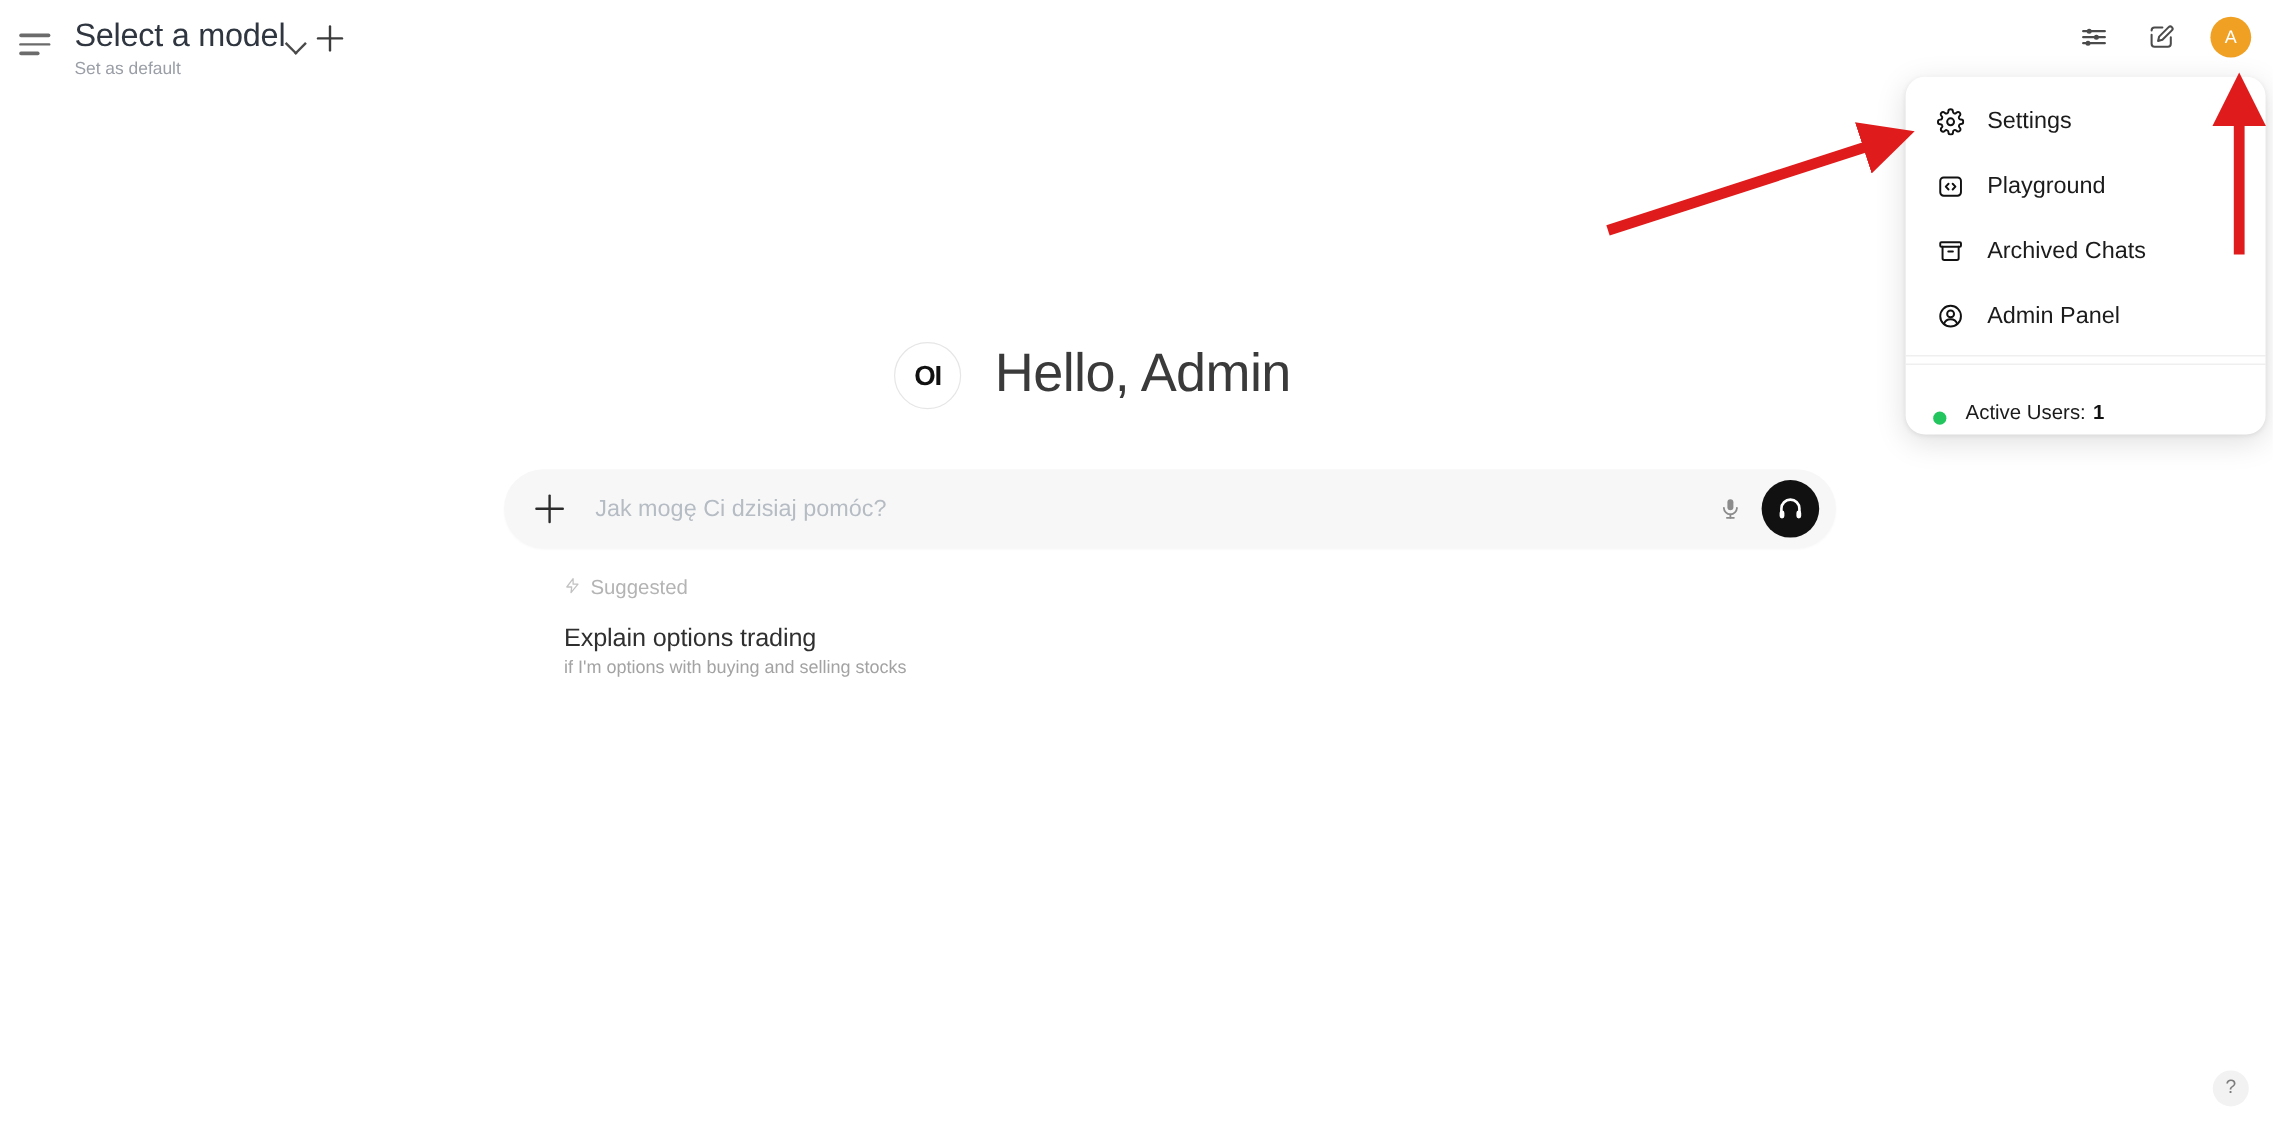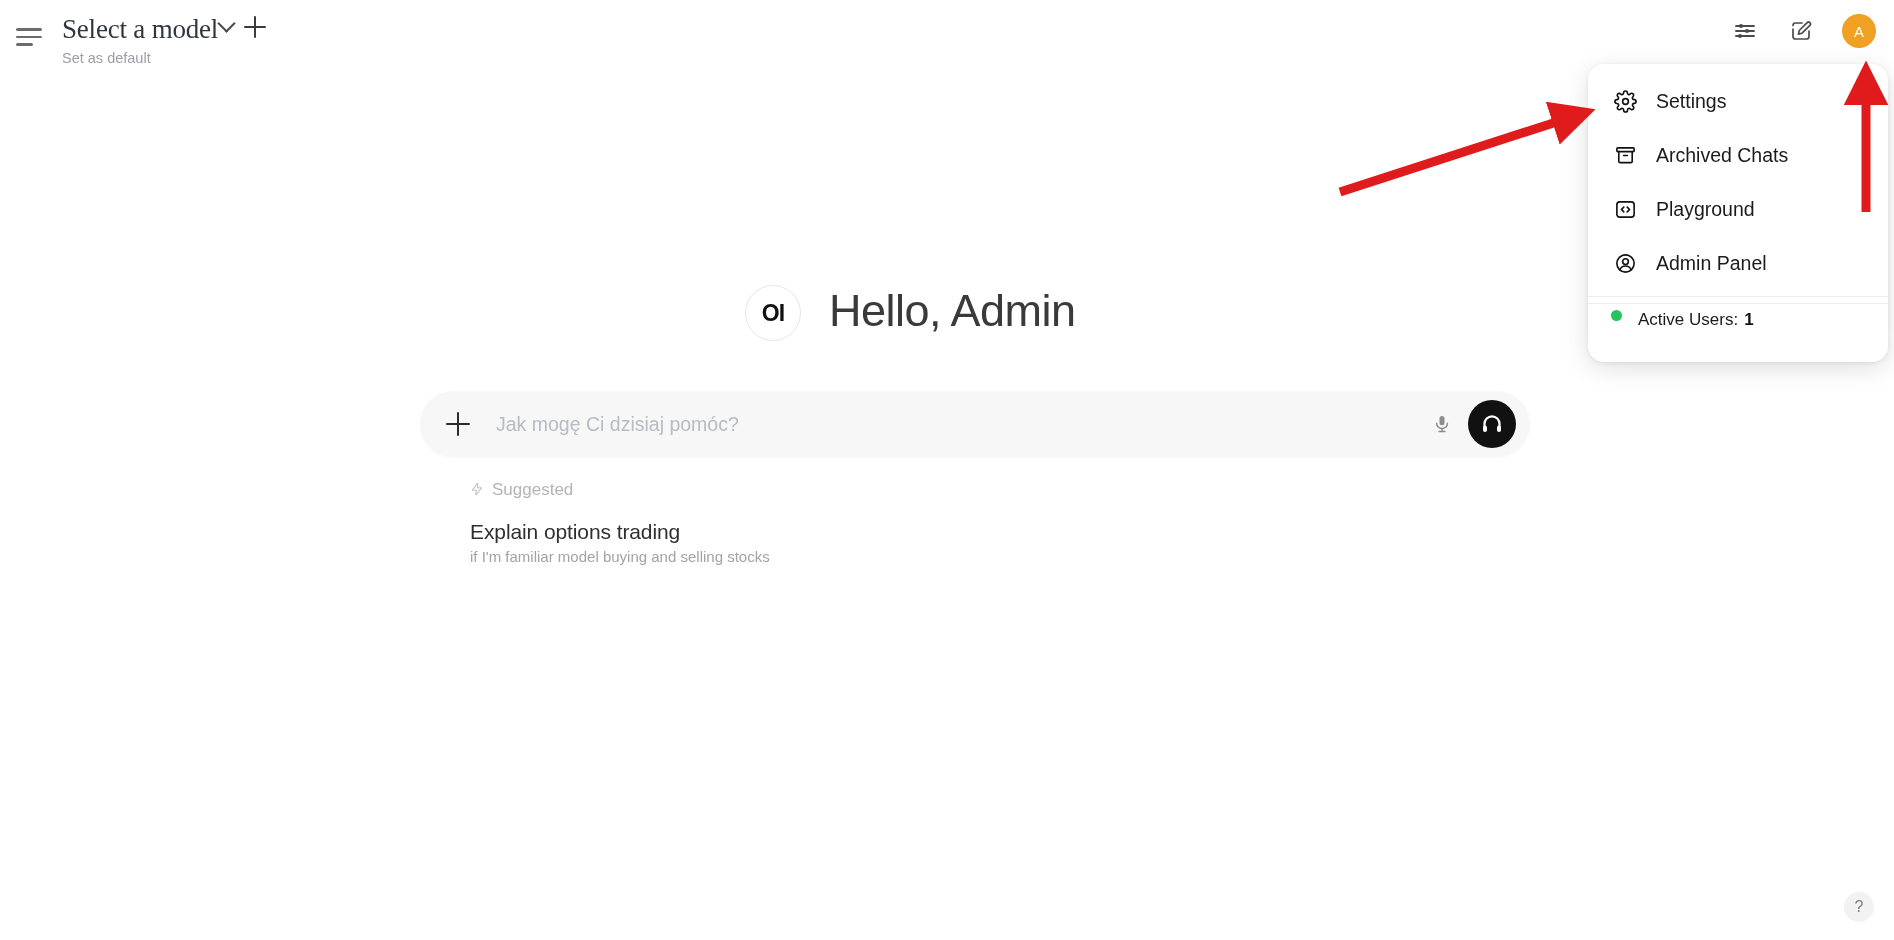--- a/index.html
+++ b/index.html
@@ -45,23 +45,22 @@
     border-radius: 2px;
   }
   .sidebar-toggle span:nth-child(1) { width: 26px; }
   .sidebar-toggle span:nth-child(2) { width: 26px; }
   .sidebar-toggle span:nth-child(3) { width: 17px; }
 
   .model-row {
     position: absolute;
     left: 62px; top: 14px;
     display: flex;
-    align-items: flex-start;
+    align-items: flex-end;
     gap: 0;
-    font-family: Liberation Serif, serif;
   }
   .model-name {
     font-size: 27px;
     color: #2f3640;
     letter-spacing: -0.2px;
     cursor: pointer;
     white-space: nowrap;
   }
   .chev {
     width: 18px; height: 18px;
@@ -156,21 +155,21 @@
     font-size: 19.5px;
     color: #1b1b1b;
   }
   .menu-sep {
     height: 1px;
     background: #ececec;
     margin: 6px 0;
   }
   .active-users {
     display: flex;
-    align-items: flex-start;
+    align-items: flex-end;
     gap: 16px;
     padding: 0 20px;
     height: 44px;
   }
   .green-dot {
     width: 11px; height: 11px;
     border-radius: 50%;
     background: #22c55e;
     flex: none;
     margin-left: 3px;
@@ -392,37 +391,37 @@
           <circle cx="12" cy="12" r="3"></circle>
           <path d="M19.4 15a1.6 1.6 0 0 0 .3 1.8l.1.1a2 2 0 1 1-2.8 2.8l-.1-.1a1.6 1.6 0 0 0-1.8-.3 1.6 1.6 0 0 0-1 1.5V21a2 2 0 1 1-4 0v-.1A1.6 1.6 0 0 0 9 19.4a1.6 1.6 0 0 0-1.8.3l-.1.1a2 2 0 1 1-2.8-2.8l.1-.1a1.6 1.6 0 0 0 .3-1.8 1.6 1.6 0 0 0-1.5-1H3a2 2 0 1 1 0-4h.1A1.6 1.6 0 0 0 4.6 9a1.6 1.6 0 0 0-.3-1.8l-.1-.1a2 2 0 1 1 2.8-2.8l.1.1a1.6 1.6 0 0 0 1.8.3H9a1.6 1.6 0 0 0 1-1.5V3a2 2 0 1 1 4 0v.1a1.6 1.6 0 0 0 1 1.5 1.6 1.6 0 0 0 1.8-.3l.1-.1a2 2 0 1 1 2.8 2.8l-.1.1a1.6 1.6 0 0 0-.3 1.8V9a1.6 1.6 0 0 0 1.5 1H21a2 2 0 1 1 0 4h-.1a1.6 1.6 0 0 0-1.5 1z"></path>
         </svg>
       </span>
       <span class="mi-label">Settings</span>
     </div>
 
     <div class="menu-item">
       <span class="mi-icon">
         <svg width="23" height="23" viewBox="0 0 24 24" fill="none" stroke="currentColor" stroke-width="1.7" stroke-linecap="round" stroke-linejoin="round">
+          <rect x="3" y="4" width="18" height="16" rx="3"></rect>
+          <polyline points="10.2,9.5 7.8,12 10.2,14.5"></polyline>
+          <polyline points="13.8,9.5 16.2,12 13.8,14.5"></polyline>
+        </svg>
+      </span>
+      <span class="mi-label">Playground</span>
+    </div>
+
+    <div class="menu-item">
+      <span class="mi-icon">
+        <svg width="23" height="23" viewBox="0 0 24 24" fill="none" stroke="currentColor" stroke-width="1.7" stroke-linecap="round" stroke-linejoin="round">
           <rect x="3" y="4" width="18" height="4" rx="1"></rect>
           <path d="M5 8v10a1.5 1.5 0 0 0 1.5 1.5h11A1.5 1.5 0 0 0 19 18V8"></path>
           <line x1="10" y1="12" x2="14" y2="12"></line>
         </svg>
       </span>
       <span class="mi-label">Archived Chats</span>
-    </div>
-
-    <div class="menu-item">
-      <span class="mi-icon">
-        <svg width="23" height="23" viewBox="0 0 24 24" fill="none" stroke="currentColor" stroke-width="1.7" stroke-linecap="round" stroke-linejoin="round">
-          <rect x="3" y="4" width="18" height="16" rx="3"></rect>
-          <polyline points="10.2,9.5 7.8,12 10.2,14.5"></polyline>
-          <polyline points="13.8,9.5 16.2,12 13.8,14.5"></polyline>
-        </svg>
-      </span>
-      <span class="mi-label">Playground</span>
     </div>
 
     <div class="menu-item">
       <span class="mi-icon">
         <svg width="23" height="23" viewBox="0 0 24 24" fill="none" stroke="currentColor" stroke-width="1.7" stroke-linecap="round" stroke-linejoin="round">
           <circle cx="12" cy="12" r="9"></circle>
           <circle cx="12" cy="10" r="3"></circle>
           <path d="M6.2 18.6a6.2 6.2 0 0 1 11.6 0"></path>
         </svg>
       </span>
@@ -475,21 +474,21 @@
         <span class="bolt">
           <svg width="14" height="16" viewBox="0 0 24 24" fill="none" stroke="currentColor" stroke-width="1.8" stroke-linejoin="round">
             <polygon points="13,2 4,14 11,14 10,22 20,10 13,10"></polygon>
           </svg>
         </span>
         <span class="sh-label">Suggested</span>
       </div>
 
       <div class="sugg-item">
         <div class="sugg-title">Explain options trading</div>
-        <div class="sugg-sub">if I'm familiar model buying and selling stocks</div>
+        <div class="sugg-sub">if I'm options with buying and selling stocks</div>
       </div>
 
 
     </div>
   </div>
 
   <div class="help-btn">
     <span>?</span>
   </div>
 

